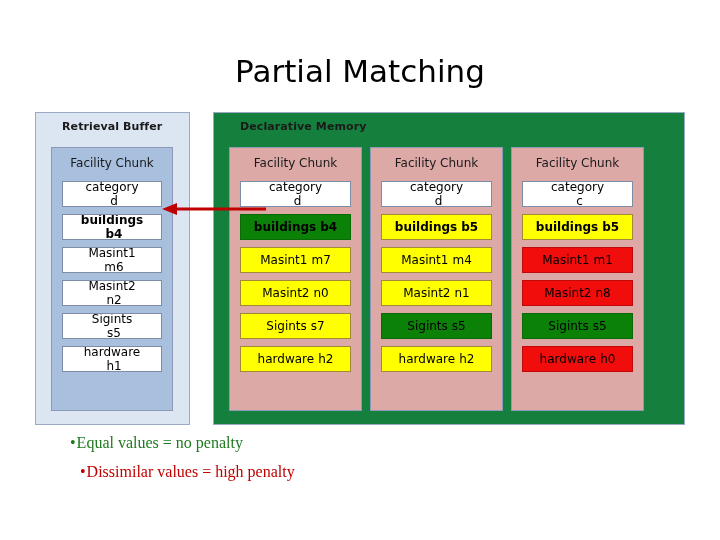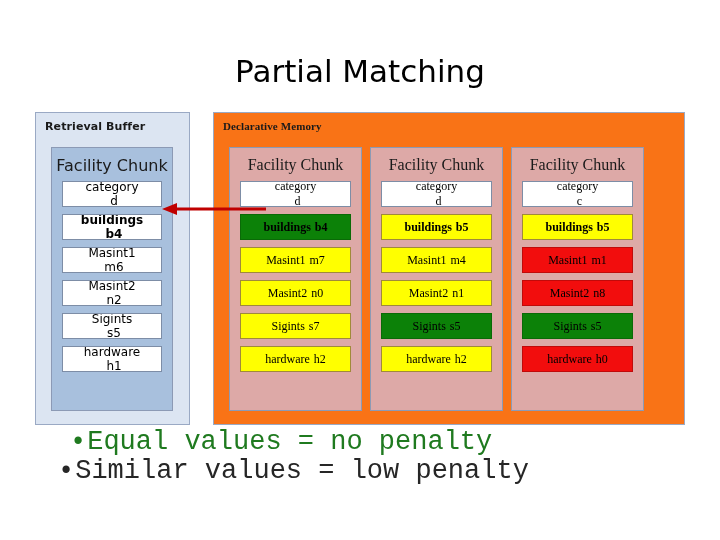--- a/index.html
+++ b/index.html
@@ -41,26 +41,25 @@
     top: 112px;
     width: 155px;
     height: 313px;
     background: #dce5f2;
   }
   .panel-declarative {
     left: 213px;
     top: 112px;
     width: 472px;
     height: 313px;
-    background: #f97316;
-    font-family: Liberation Serif, serif;
+    background: #15803d;
   }
   .panel-label {
     position: absolute;
-    left: 9px;
+    left: 26px;
     top: 7px;
     font-size: 11px;
     font-weight: bold;
     color: #1a1a1a;
     white-space: nowrap;
     letter-spacing: 0.1px;
   }
 
   
   .chunk {
@@ -75,21 +74,21 @@
   }
   .chunk-pink {
     background: #dda9a7;
   }
   .chunk-title {
     position: absolute;
     left: 0;
     right: 0;
     top: 8px;
     text-align: center;
-    font-size: 16px;
+    font-size: 12px;
     color: #1a1a1a;
     white-space: nowrap;
   }
   
   .chunk-rb  { left: 15px;  width: 122px; }
   .chunk-d1  { left: 15px;  width: 133px; }
   .chunk-d2  { left: 156px; width: 133px; }
   .chunk-d3  { left: 297px; width: 133px; }
 
   
@@ -135,24 +134,24 @@
   }
 
   
   .bullets {
     position: absolute;
     left: 40px;
     top: 428px;
     width: 640px;
   }
   .bullet {
-    font-size: 27px;
+    font-size: 16px;
     line-height: 29px;
     white-space: nowrap;
-    font-family: Liberation Mono, monospace;
+    font-family: Liberation Serif, serif;
   }
   .bullet .dot { margin-right: 1px; }
   .b1 { color: #1f7a1f; padding-left: 30px; }
   .b2 { color: #262626; padding-left: 18px; }
   .b3 { color: #c00000; padding-left: 40px; }
 </style>
 </head>
 <body>
 
 <div class="slide-title">Partial Matching</div>
@@ -288,16 +287,16 @@
   <svg width="106" height="14" viewBox="0 0 106 14" xmlns="http://www.w3.org/2000/svg">
     <line x1="106" y1="7" x2="16" y2="7" stroke="#c00000" stroke-width="3"></line>
     <polygon points="2,7 17,1 17,13" fill="#c00000"></polygon>
   </svg>
 </div>
 
 <div class="bullets">
   <div class="bullet b1">
     <span class="dot">•</span><span>Equal values = no penalty</span>
   </div>
-  <div class="bullet b2">
-    <span class="dot">•</span><span>Similar values = low penalty</span>
+  <div class="bullet b3">
+    <span class="dot">•</span><span>Dissimilar values = high penalty</span>
   </div>
 </div>
 
 </body></html>

